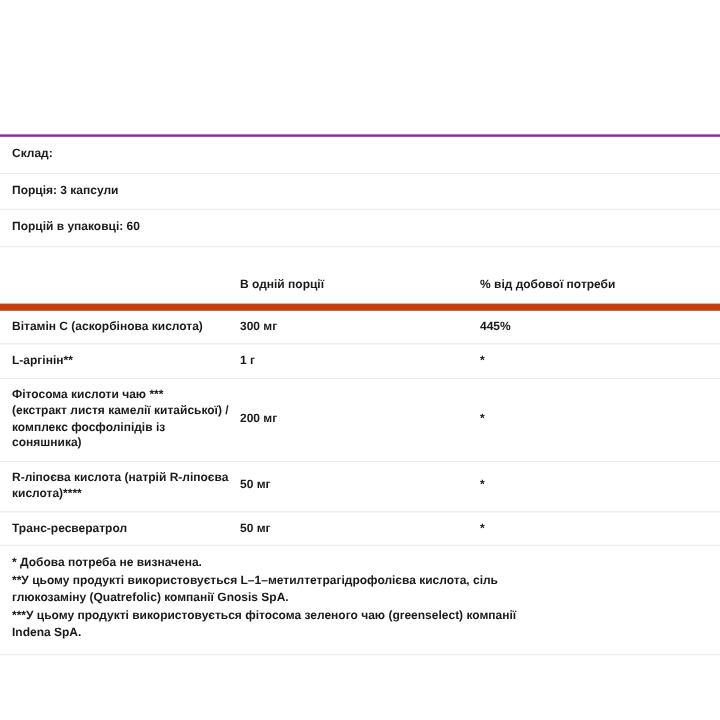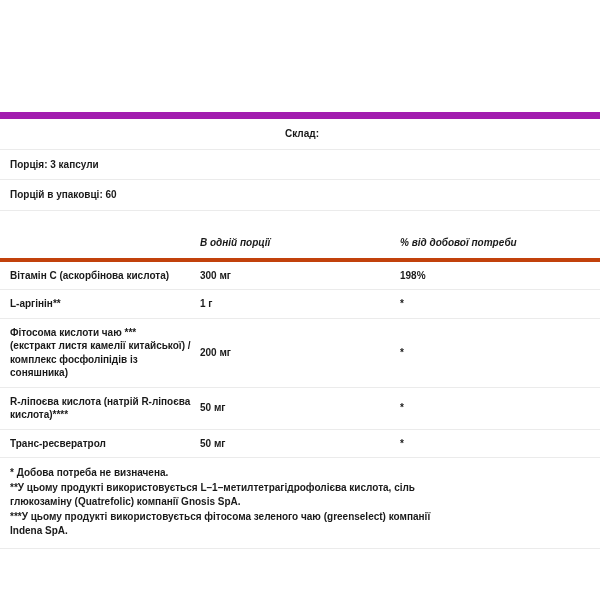--- a/index.html
+++ b/index.html
@@ -62,40 +62,38 @@
   }
 
   tr.meta-row td {
     border-top: 1px solid #ebebeb;
     border-bottom: none;
     padding-top: 8px;
     padding-bottom: 8px;
   }
 
   tr.meta-row.first td {
-    border-top: 7px solid #a21caf;
-    text-align: center;
+    border-top: 2px solid #a21caf;
   }
 
   tr.spacer-row td {
     border-top: 1px solid #ebebeb;
     border-bottom: none;
     height: 18px;
     padding: 0;
   }
 
   tr.nutrient-row td {
     border-bottom: 1px solid #ebebeb;
     border-top: none;
   }
 
   tr.header-row td {
     border-top: none;
-    border-bottom: 4px solid #c2410c;
-    font-style: italic;
+    border-bottom: 6px solid #c2410c;
   }
 
   .name-line2 {
     display: block;
   }
 
   .footnotes td {
     border-bottom: 1px solid #ebebeb;
     border-top: none;
     padding-top: 8px;
@@ -140,21 +138,21 @@
         <td class="col-name"></td>
         <td class="col-amount">В одній порції</td>
         <td class="col-dv">% від добової потреби</td>
       </tr>
 
       <tr class="nutrient-row">
         <td class="col-name">
           <span>Вітамін C (аскорбінова кислота)</span>
         </td>
         <td class="col-amount">300 мг</td>
-        <td class="col-dv">198%</td>
+        <td class="col-dv">445%</td>
       </tr>
 
 
       <tr class="nutrient-row">
         <td class="col-name">
           <span>L-аргінін**</span>
         </td>
         <td class="col-amount">1 г</td>
         <td class="col-dv">*</td>
       </tr>

